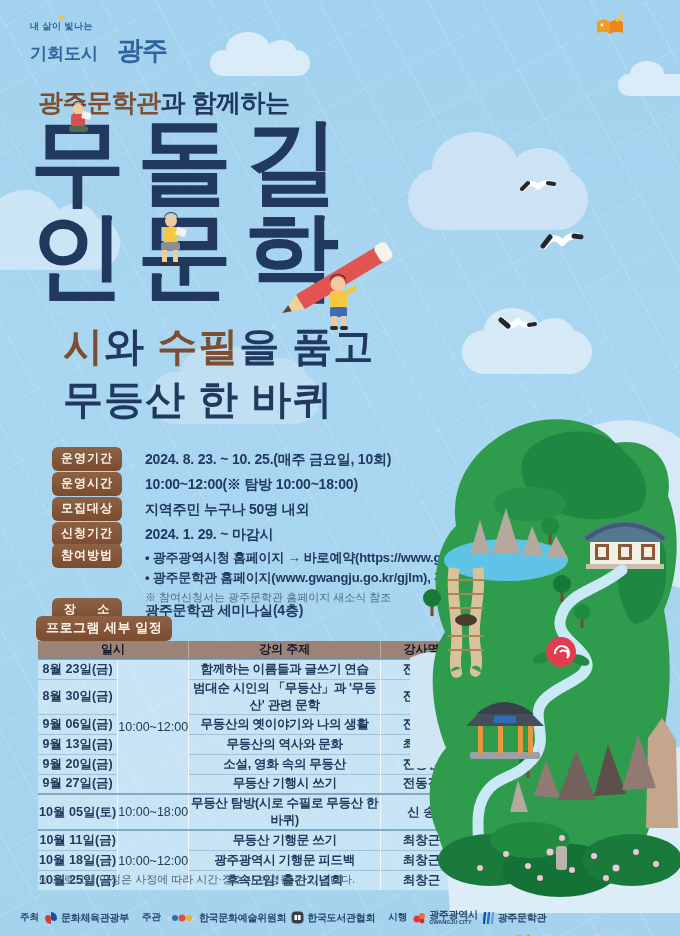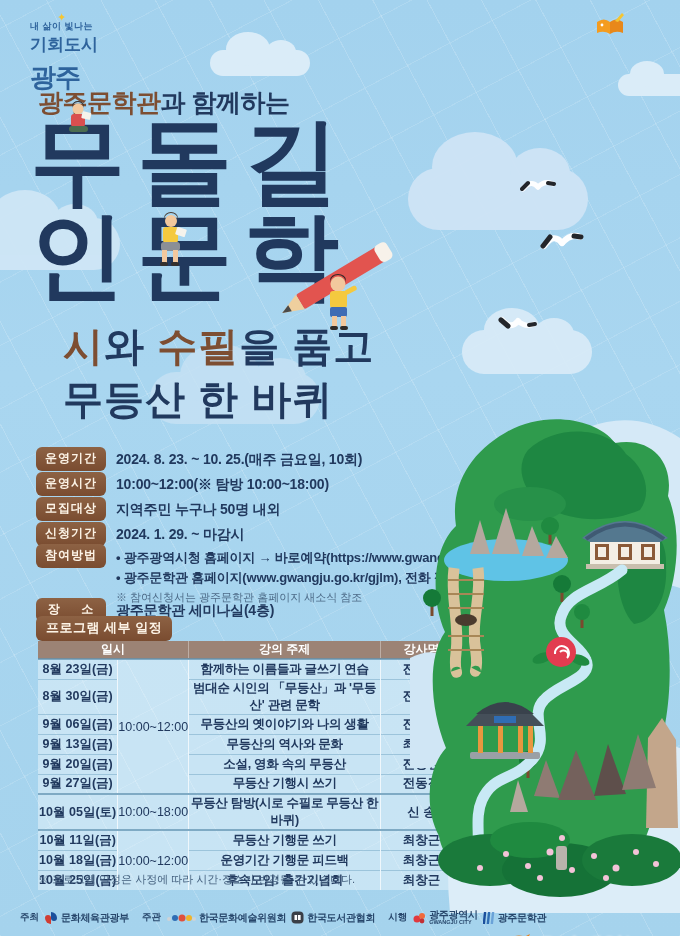--- a/index.html
+++ b/index.html
@@ -27,54 +27,54 @@
   .cloud.c5 { left:462px; top:330px; width:130px; height:44px; background:#d8ebf8; }
   .cloud.c5::before { width:56px; height:44px; left:22px; top:-22px; }
   .cloud.c5::after  { width:40px; height:32px; left:72px; top:-12px; }
   .cloud.c6 { left:150px; top:372px; width:170px; height:52px; background:#c7e2f4; opacity:.8; }
   .cloud.c6::before { width:80px; height:62px; left:30px; top:-28px; }
   .cloud.c6::after  { width:52px; height:40px; left:104px; top:-14px; }
 
   .city-brand { position:absolute; left:30px; top:20px; color:#2e639c; }
   .city-brand .tag { font-size:9px; font-weight:700; letter-spacing:.5px; display:block; }
   .city-brand .star { position:absolute; left:27px; top:-9px; color:#f5c531; font-size:11px; }
-  .city-brand .row { display:flex; align-items:baseline; gap:4px;flex-direction:column; }
+  .city-brand .row { display:flex; align-items:baseline; gap:19px; }
   .city-brand .line { font-size:17px; font-weight:800; }
   .city-brand .city { font-size:26px; font-weight:900; letter-spacing:-1px; }
 
   .road-brand { position:absolute; left:540px; top:12px; width:140px; text-align:center; }
   .road-brand .label { display:block; margin-top:2px; font-size:16px; font-weight:700;
                        color:#7d828c; letter-spacing:3px; }
 
   .tagline { position:absolute; left:38px; top:86px; font-size:25px; font-weight:900; letter-spacing:-.5px; }
   .tagline .hl { color:#7d4e32; } .tagline .rest { color:#21395e; }
 
   .big-title { position:absolute; left:30px; top:114px; font-size:95px; line-height:.99;
                font-weight:900; color:#21395e; letter-spacing:12px; }
 
   .subtitle { position:absolute; left:36px; top:320px; font-size:40px; font-weight:900;
               letter-spacing:1px; color:#21395e; line-height:1.32;margin-left:27px; }
   .subtitle .hl { color:#7d4e32; }
 
-  .info-row { position:absolute; left:36px; display:flex; align-items:flex-start; gap:10px; }
+  .info-row { position:absolute; left:52px; display:flex; align-items:flex-start; gap:23px; }
   .badge { display:inline-block; width:70px; padding:3px 0 4px; text-align:center;
            background:linear-gradient(#8d6244,#7a4c30); color:#fdf4e7; font-size:12px;
            font-weight:700; border-radius:6px; letter-spacing:1px; flex:0 0 auto; }
   .badge.place { word-spacing:16px; }
   .info-value { font-size:14px; font-weight:700; color:#21395e; padding-top:4px; letter-spacing:-.2px; }
   .method-lines { padding-top:4px; }
   .method-lines .ln { font-size:13px; font-weight:700; color:#21395e; line-height:1.5; letter-spacing:-.2px; }
   .method-lines .note { font-size:11px; font-weight:400; color:#4d6b88; margin-top:3px; margin-left:0; }
 
   .sched-heading { position:absolute; left:36px; top:616px; width:auto; min-width:124px;
            padding:3px 10px 4px; background:linear-gradient(#8d6244,#7a4c30); color:#fdf4e7;
            font-size:13px; font-weight:700; border-radius:6px; letter-spacing:.5px; }
 
   .sched-table { position:absolute; left:38px; top:641px; width:424px; border-collapse:collapse; }
-  .sched-table th { background:#9c8375; color:#ffffff; font-size:12px; font-weight:700;
+  .sched-table th { background:#9c8375; color:#0f172a; font-size:12px; font-weight:700;
                     height:15px; border-left:1px solid rgba(255,255,255,.35); }
   .sched-table th:first-child { border-left:none; }
   .sched-table td { background:rgba(255,255,255,.38); font-size:12.5px; color:#21395e;
                     height:20px; text-align:center; border-top:1px solid rgba(120,170,198,.55); }
   .sched-table tr.group-start td { border-top:2px solid rgba(95,145,175,.7); }
   .sched-table td.c-time, .sched-table td.c-topic, .sched-table td.c-lect
       { border-left:1px solid rgba(255,255,255,.7); }
   .c-date { font-weight:800; } .c-time { font-weight:400; }
   .c-topic { font-weight:700; letter-spacing:-.3px; } .c-lect { font-weight:600; }
 
@@ -282,21 +282,21 @@
           <td class="c-lect">신  송</td>
         </tr>
         <tr class="group-start">
           <td class="c-date">10월 11일(금)</td>
           <td class="c-time" rowspan="3">10:00~12:00</td>
           <td class="c-topic">무등산 기행문 쓰기</td>
           <td class="c-lect">최창근</td>
         </tr>
         <tr>
           <td class="c-date">10월 18일(금)</td>
-          <td class="c-topic">운영기간 기행문 피드백</td>
+          <td class="c-topic">광주광역시 기행문 피드백</td>
           <td class="c-lect">최창근</td>
         </tr>
         <tr>
           <td class="c-date">10월 25일(금)</td>
           <td class="c-topic">후속모임: 출간기념회</td>
           <td class="c-lect">최창근</td>
         </tr>
       </tbody>
   </table>
   <div class="footnote">※ 프로그램 일정은 사정에 따라 시간·장소가 변경될 수 있습니다.</div>

